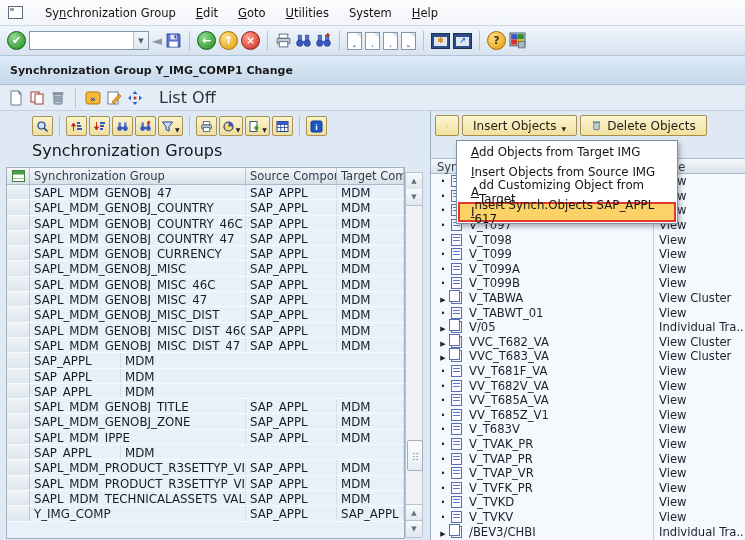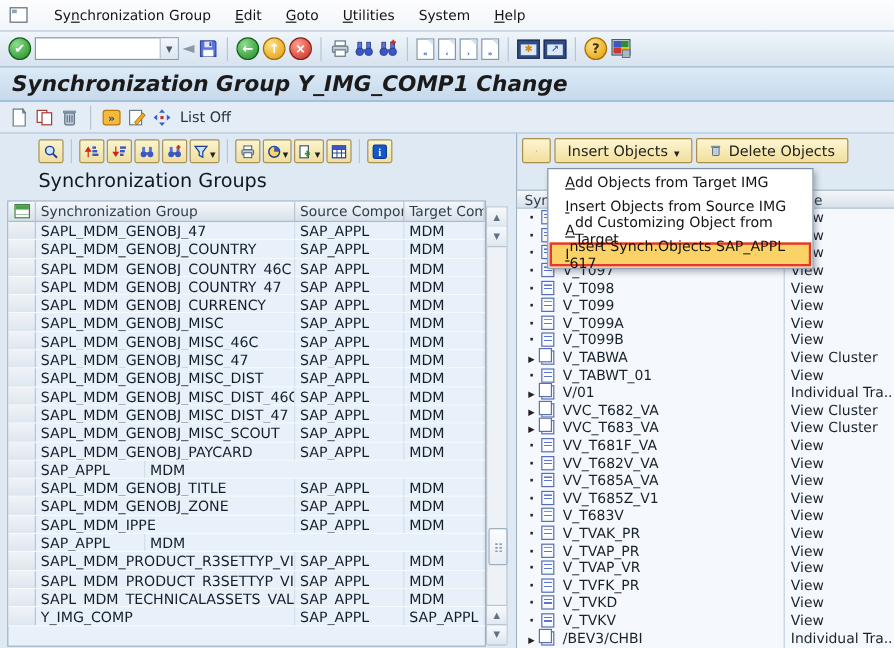--- a/index.html
+++ b/index.html
@@ -30,25 +30,25 @@
   .icn{display:inline-flex;align-items:center;justify-content:center;flex:none;}
   .pagei{width:13px;height:16px;background:#fff;border:1px solid #8496a8;position:relative;flex:none;}
   .pagei::before{content:"";position:absolute;right:0;top:0;border-style:solid;border-width:0 5px 5px 0;border-color:transparent #d9e2ec transparent transparent;}
   .pagei span{position:absolute;bottom:0;left:0;right:0;text-align:center;font-size:6px;color:#2f5fd0;font-weight:bold;line-height:7px;}
   .winicn{width:17px;height:14px;background:#2e4d86;border:1px solid #1c2f52;position:relative;flex:none;}
   .winicn::after{content:"";position:absolute;left:2px;top:3px;right:2px;bottom:2px;background:#dce8f5;}
   .winicn span{position:absolute;z-index:1;left:0;top:1px;right:0;text-align:center;font-size:8px;line-height:12px;color:#d58a00;font-weight:bold;}
   
   .titlebar{position:absolute;left:0;top:56px;width:100%;height:29px;background:linear-gradient(#dcebf8,#c6d8ea);
     border-bottom:1px solid #a9bdd1;box-sizing:border-box;display:flex;align-items:center;padding-left:10px;}
-  .titlebar .t{font-weight:bold;font-style:italic;font-size:18px;color:#1a1a1a;}
+  .titlebar .t{font-weight:bold;font-size:11px;color:#1a1a1a;}
   
   .apptb{position:absolute;left:0;top:85px;width:100%;height:26px;background:#e4edf6;border-bottom:1px solid #c3d2e1;
     box-sizing:border-box;display:flex;align-items:center;gap:5px;padding-left:8px;}
-  .listoff{font-size:12px;color:#26323e;margin-left:2px;}
+  .listoff{font-size:16px;color:#26323e;margin-left:11px;}
   
   .main{position:absolute;left:0;top:111px;width:745px;height:429px;}
   .lpanel{position:absolute;left:0;top:0;width:430px;height:429px;background:#dfe9f3;}
   .rpanel{position:absolute;left:430px;top:0;width:343px;height:429px;background:#dfe9f3;border-left:1px solid #9fb2c4;box-sizing:border-box;}
   
   .alvtb{position:absolute;left:32px;top:5px;display:flex;align-items:center;gap:2px;}
   .alvbtn{height:20px;min-width:21px;border:1px solid #a99253;border-radius:2px;background:linear-gradient(#fcf4cd,#eedf9f);
     display:flex;align-items:center;justify-content:center;box-sizing:border-box;padding:0 2px;gap:1px;}
   .alvbtn .dd{font-size:6px;color:#222;align-self:flex-end;margin-bottom:2px;}
   .lheading{position:absolute;left:32px;top:30px;font-size:16px;color:#10181f;}
@@ -414,27 +414,25 @@
             <span class="cell ct">MDM</span>
           </div>
             <div class="trow">
             <span class="selcell"></span>
             <span class="cell cg">SAPL_MDM_GENOBJ_MISC_DIST_47</span>
             <span class="cell cs">SAP_APPL</span>
             <span class="cell ct">MDM</span>
           </div>
             <div class="trow">
             <span class="selcell"></span>
-            <span class="cell cg">SAPL_MDM_GENOBJ_MISC_SCOUT</span>
-            <span class="cell cs">SAP_APPL</span>
-            <span class="cell ct">MDM</span>
-          </div>
-            <div class="trow">
-            <span class="selcell"></span>
-            <span class="cell cg">SAPL_MDM_GENOBJ_PAYCARD</span>
+            <span class="cell cs">SAP_APPL</span>
+            <span class="cell ct">MDM</span>
+          </div>
+            <div class="trow">
+            <span class="selcell"></span>
             <span class="cell cs">SAP_APPL</span>
             <span class="cell ct">MDM</span>
           </div>
             <div class="trow">
             <span class="selcell"></span>
             <span class="cell cs">SAP_APPL</span>
             <span class="cell ct">MDM</span>
           </div>
             <div class="trow">
             <span class="selcell"></span>
@@ -587,21 +585,21 @@
           </div>
             <div class="tnode">
             <span class="bullet"></span>
             <span class="ticon"></span>
             <span class="tname">V_TABWT_01</span>
             <span class="ttype">View</span>
           </div>
             <div class="tnode expandable cluster">
             <span class="bullet"></span>
             <span class="ticon"></span>
-            <span class="tname">V/01</span>
+            <span class="tname">V/05</span>
             <span class="ttype">Individual Tra...</span>
           </div>
             <div class="tnode expandable cluster">
             <span class="bullet"></span>
             <span class="ticon"></span>
             <span class="tname">VVC_T682_VA</span>
             <span class="ttype">View Cluster</span>
           </div>
             <div class="tnode expandable cluster">
             <span class="bullet"></span>

